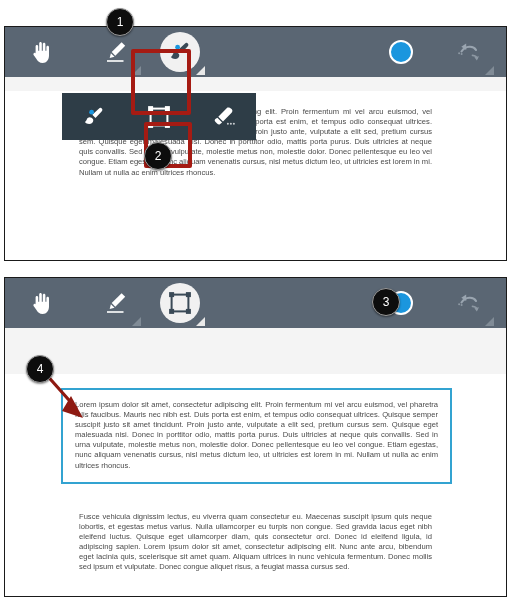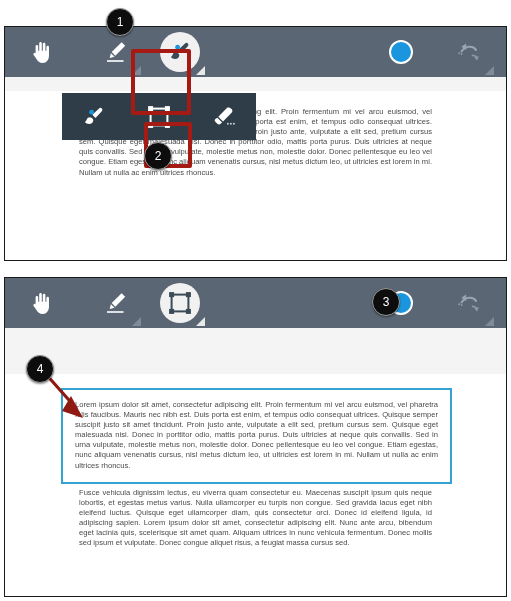--- a/index.html
+++ b/index.html
@@ -114,21 +114,21 @@
     color: #4a4a4a;
     font-size: 7.6px;
     line-height: 10.1px;
     text-align: justify;
     font-family: "Liberation Sans", sans-serif;
   }
   .para-wrap {
     padding: 16px 74px 14px 74px;
     background: #ffffff;
   }
-  .para-wrap.tight { padding-top: 4px; }
+  .para-wrap.tight { padding-top: 28px; }
   .gray-strip { height: 14px; background: #f4f4f4; }
   .gray-strip.tall { height: 46px; background: #f4f4f4; }
 
   .selected-box {
     border: 2px solid #33a3d1;
     padding: 10px 12px 11px 12px;
     margin: 0 54px 0 56px;
     background: #ffffff;
     box-sizing: border-box;
   }

